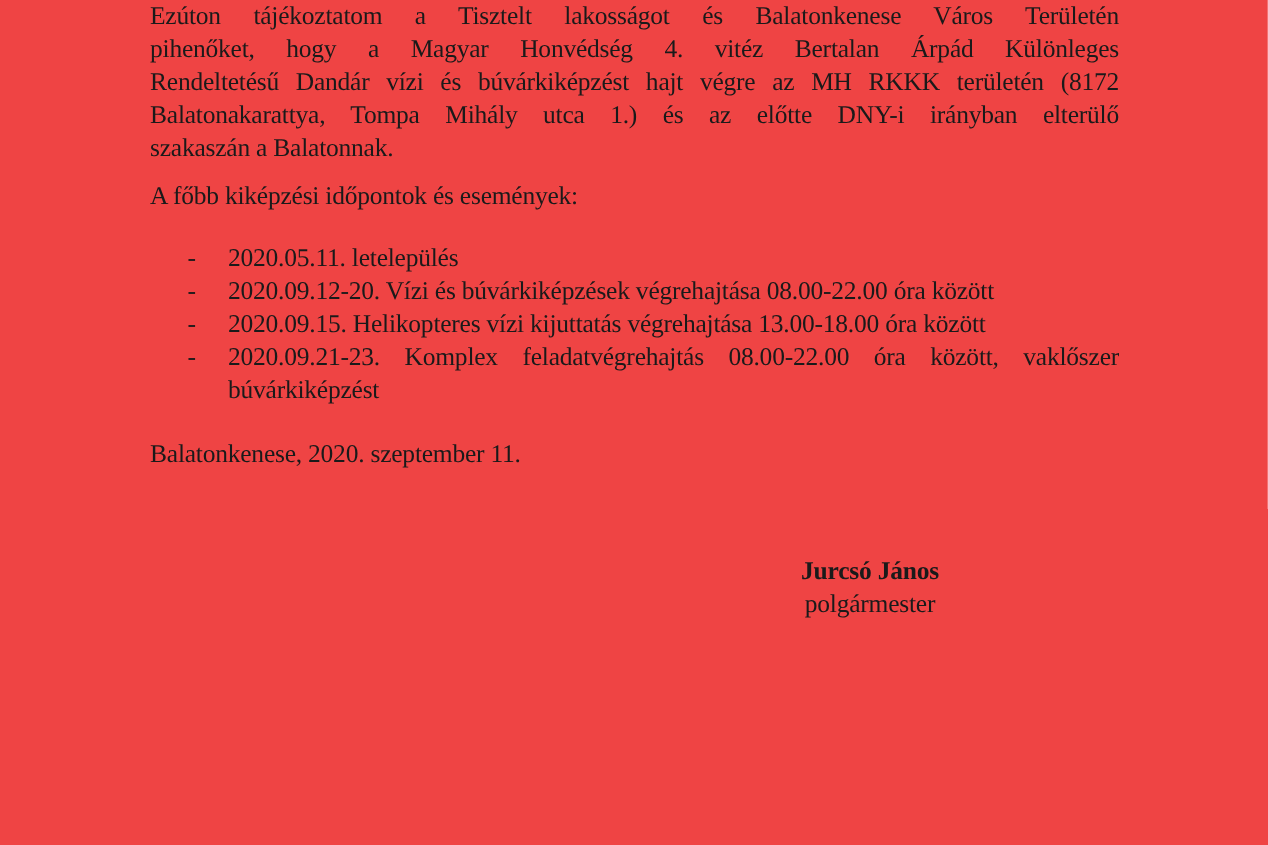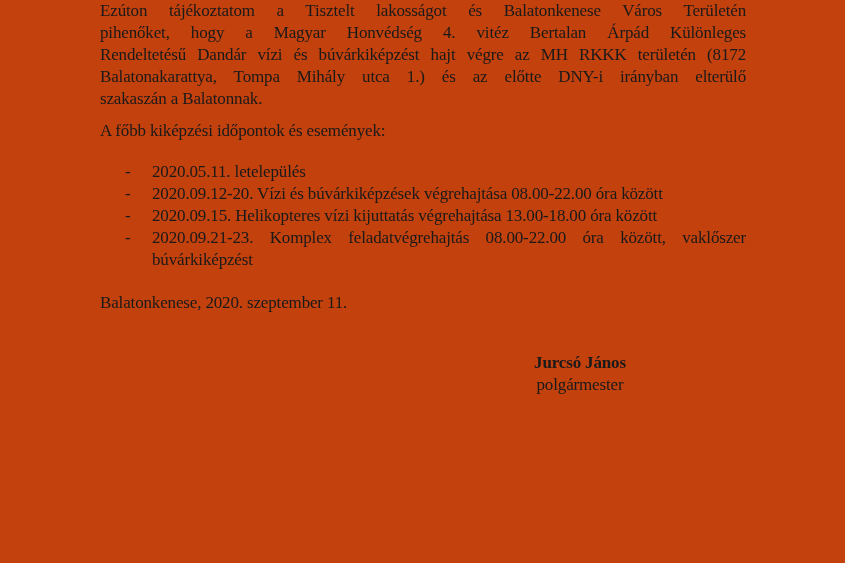--- a/index.html
+++ b/index.html
@@ -6,21 +6,21 @@
   html, body { width: 845px; height: 563px; }
   body {
     background: #ffffff;
     color: #1a1a1a;
     font-family: "Liberation Serif", "DejaVu Serif", serif;
     font-size: 17px;
     line-height: 22px;
     letter-spacing: -0.15px;
     overflow: hidden;
   }
-  .page { position: relative; width: 845px; height: 563px; background: #c2410c; }
+  .page { position: relative; width: 845px; height: 563px; background: #ef4444; }
   .content { position: absolute; left: 100px; top: 0; width: 646px; }
 
   
   .jline {
     text-align: justify;
     text-align-last: justify;
     height: 22px;
     overflow: hidden;
   }
   .jline::after { content: ""; display: inline-block; width: 100%; }
@@ -29,21 +29,21 @@
   .line { height: 22px; }
 
   .heading { margin-top: 10px; }
   .list { margin-top: 19px; }
   .list-item { position: relative; padding-left: 52px; }
   .list-item .marker { position: absolute; left: 25px; top: 0; }
   .closing { margin-top: 15px; }
   .date { margin-top: 21px; }
 
   .signature {
-    margin-top: 38px;
+    margin-top: 56px;
     margin-left: 380px;
     width: 200px;
     text-align: center;
   }
   .signature .name { font-weight: bold; height: 22px; }
   .signature .role { height: 22px; }
 </style>
 </head>
 <body>
 

